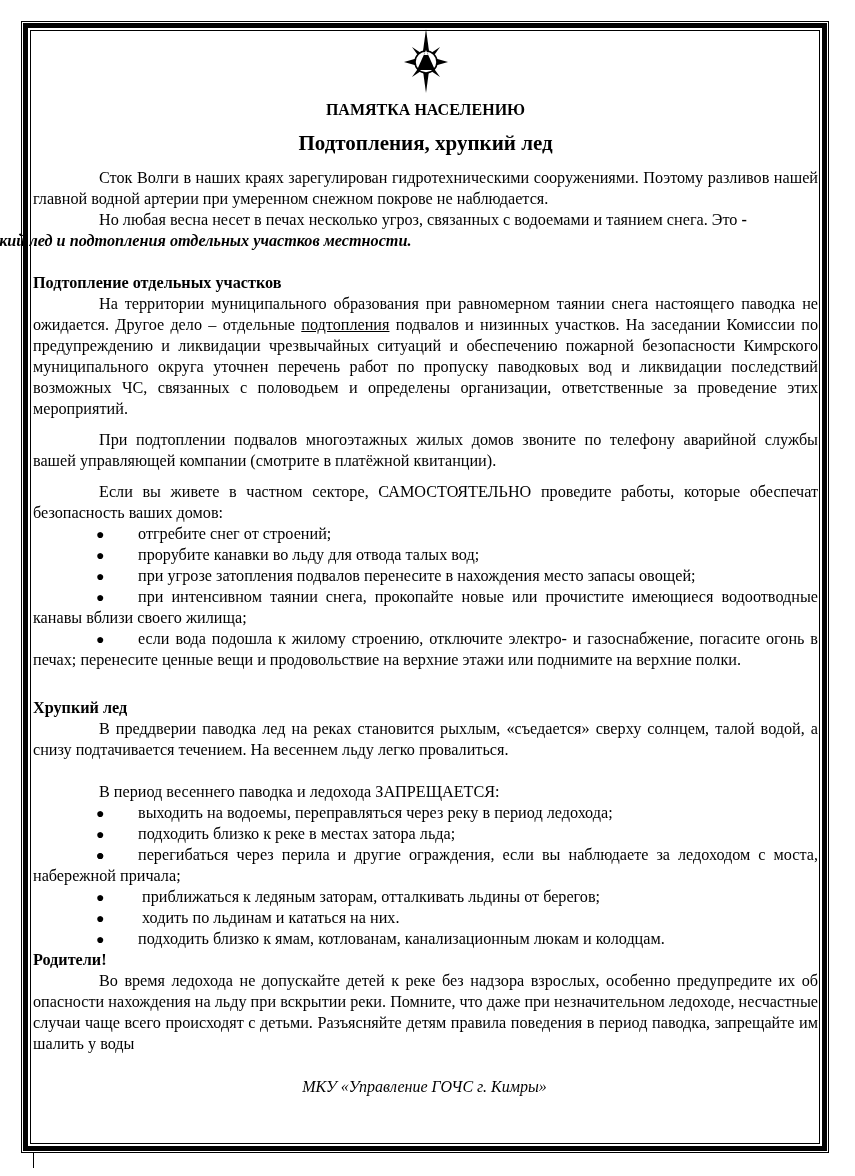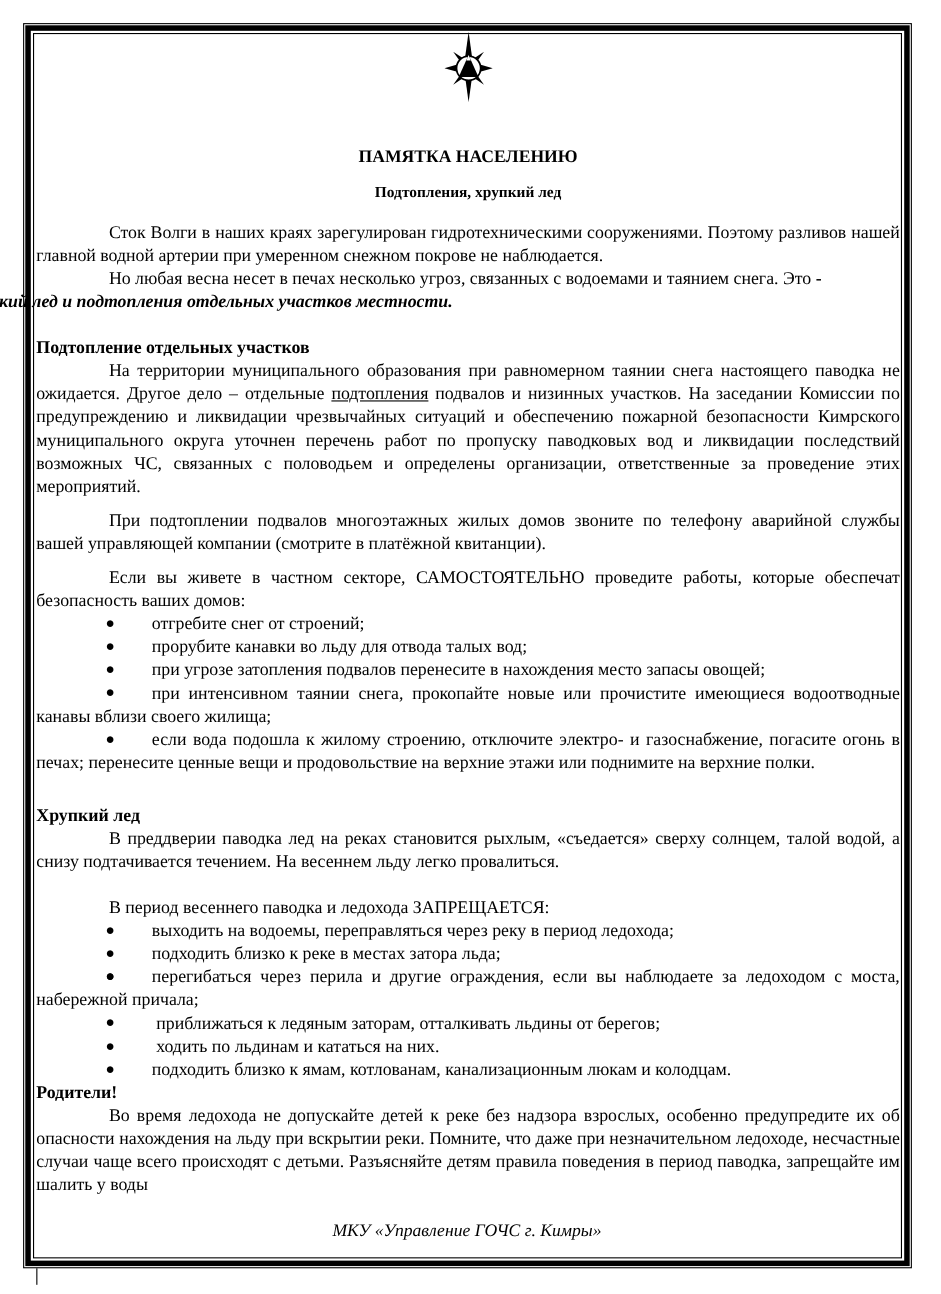--- a/index.html
+++ b/index.html
@@ -54,27 +54,27 @@
       display: block;
       margin: 0 auto;
       width: 44px;
       height: 64px;
       margin-top: 0px;
     }
     .memo-title {
       text-align: center;
       font-weight: bold;
       font-size: 16px;
-      margin-top: 39px;
+      margin-top: 6px;
       line-height: 21px;
     }
     .main-title {
       text-align: center;
       font-weight: bold;
-      font-size: 14px;
+      font-size: 21px;
       margin-top: 10px;
       line-height: 26px;
     }
     p {
       margin: 0;
       text-align: justify;
       text-indent: 66px;
     }
     .p-first { margin-top: 12px; }
     .emph {

